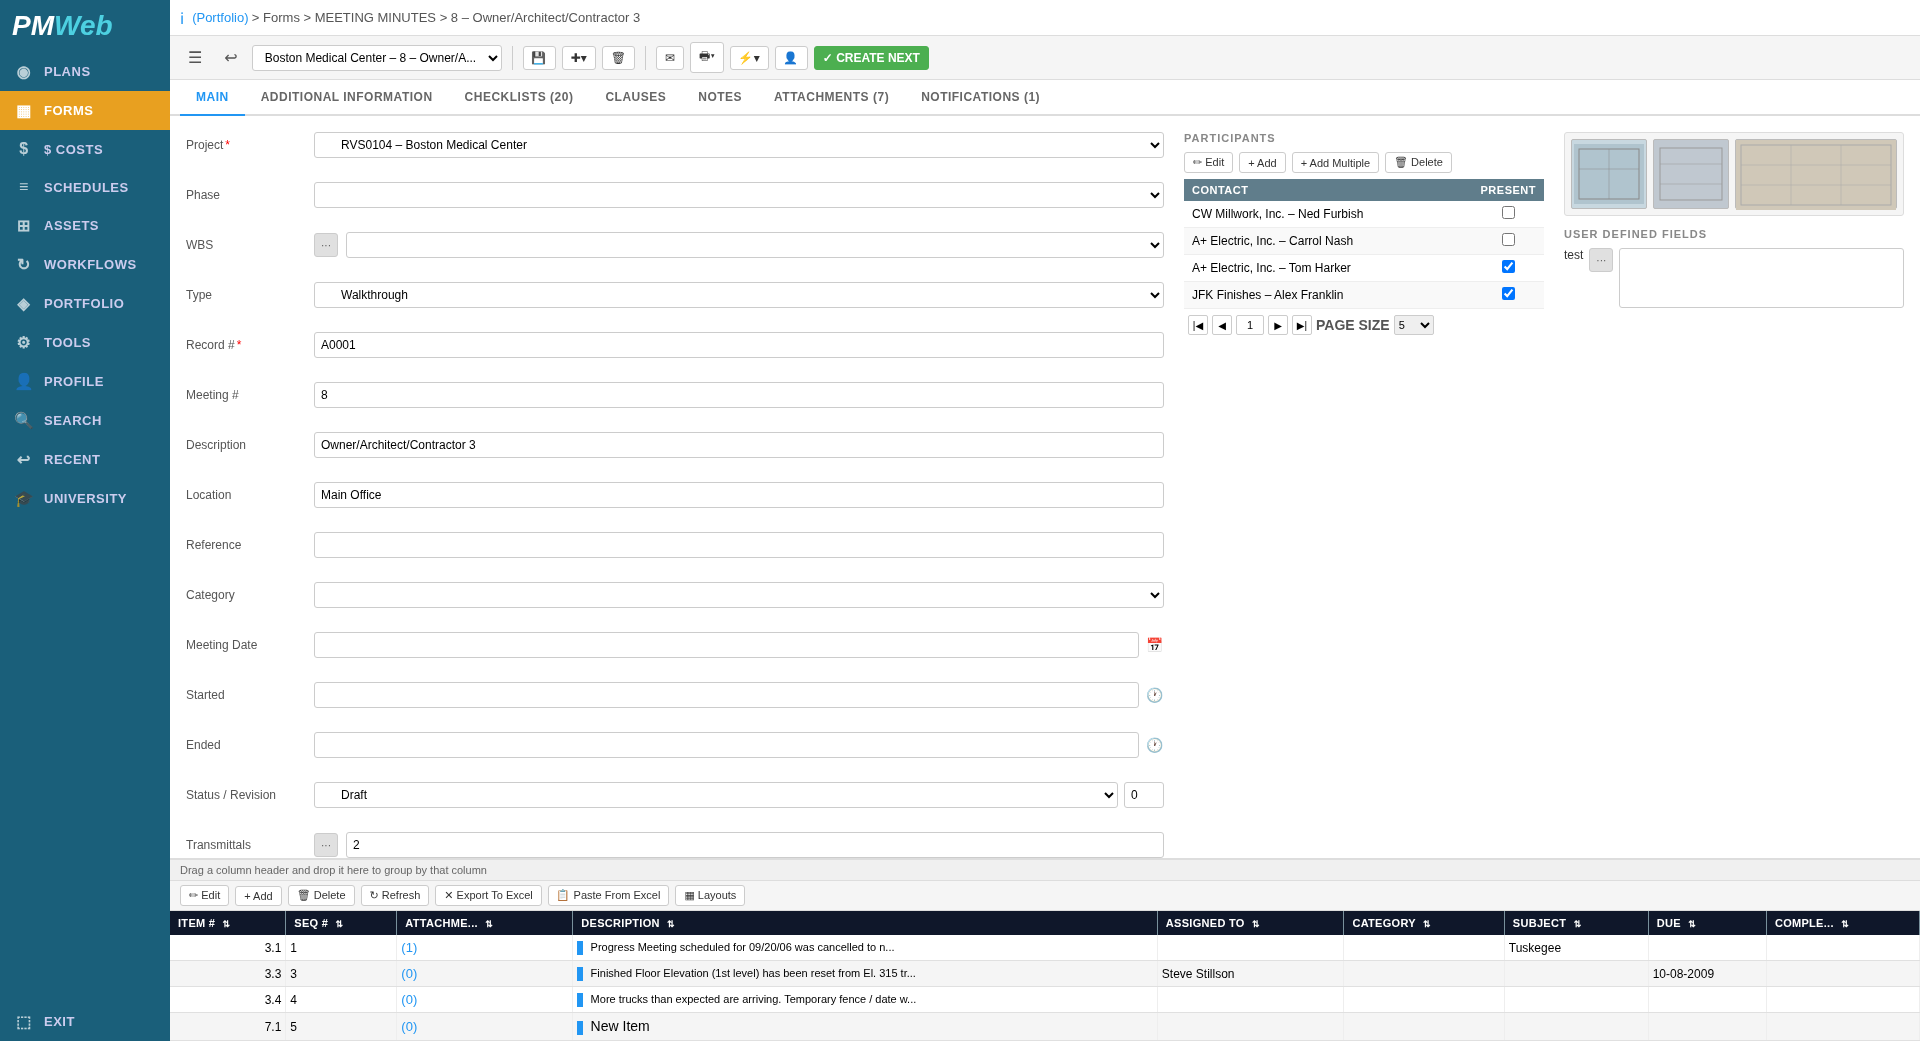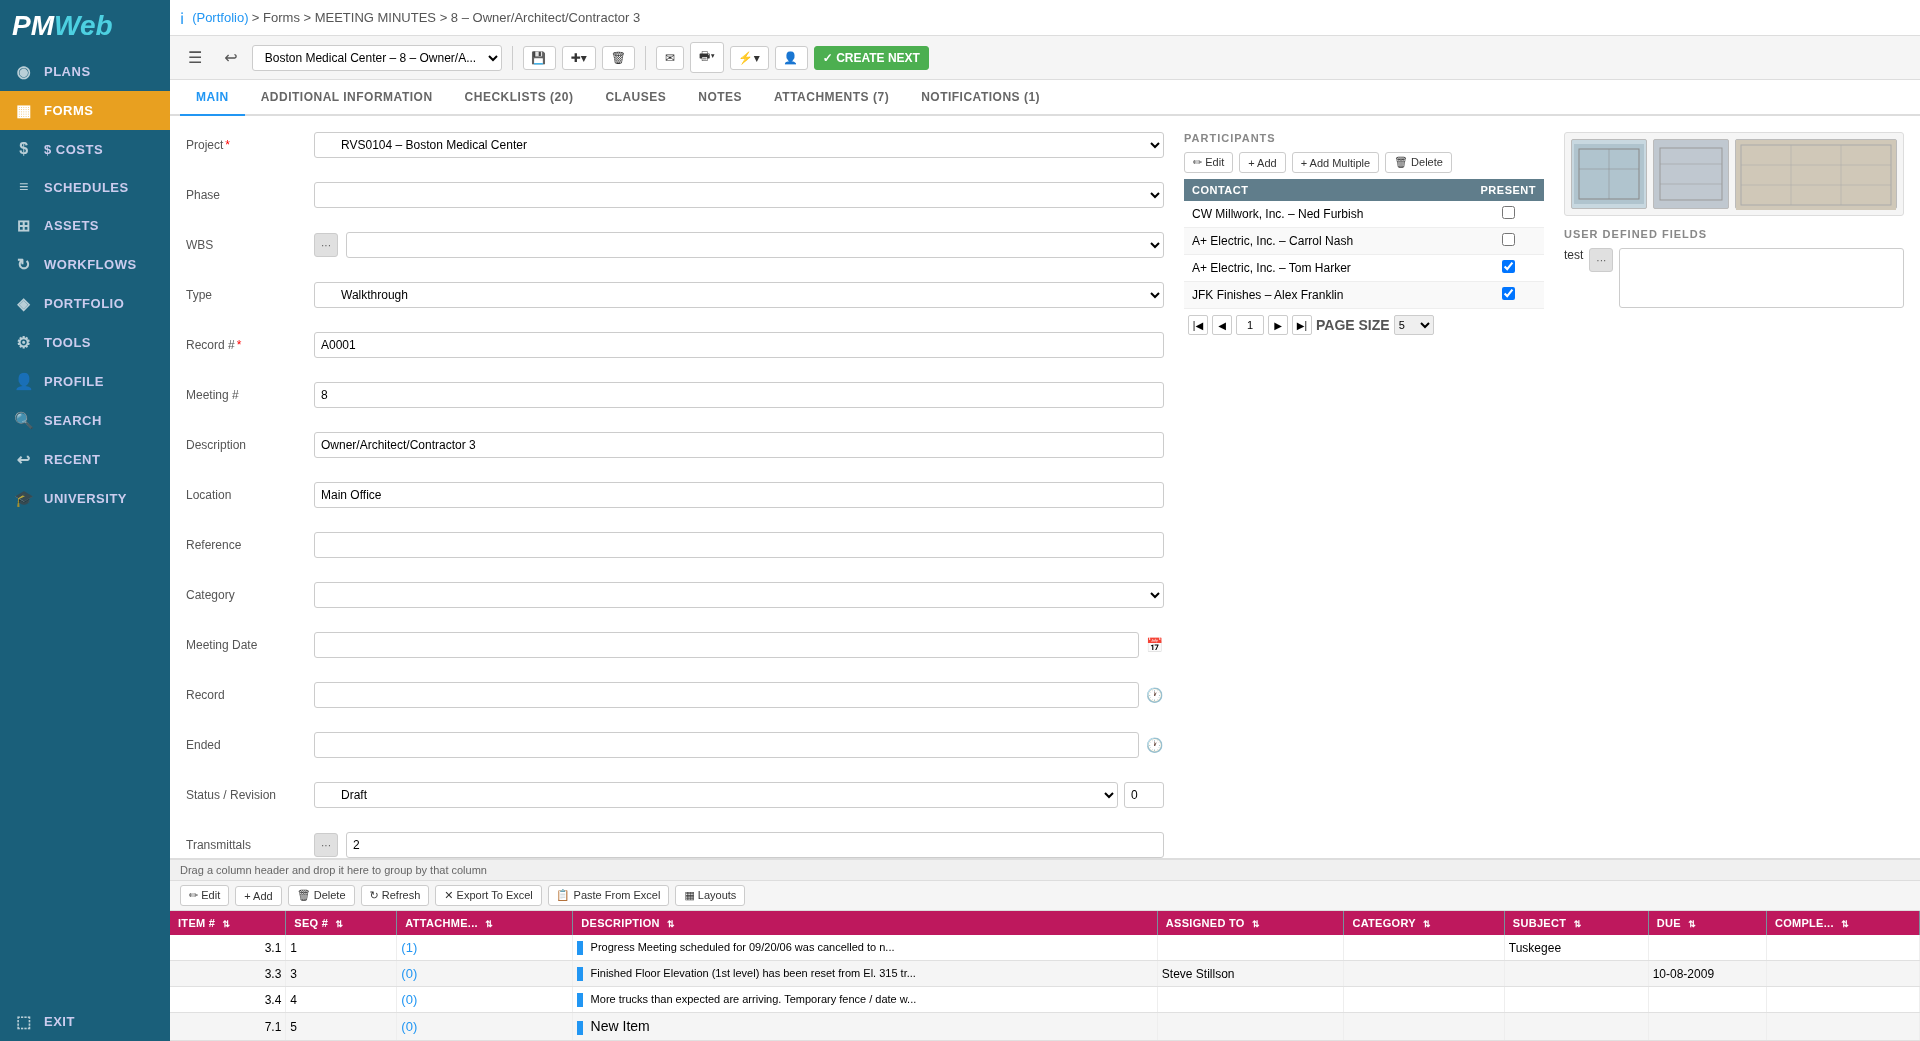--- a/index.html
+++ b/index.html
@@ -353,21 +353,21 @@
       padding: 3px 8px;
       border: 1px solid #ccc;
       border-radius: 3px;
       background: white;
       cursor: pointer;
       font-size: 11px;
       color: #333;
     }
     .data-table { width: 100%; border-collapse: collapse; }
     .data-table th {
-      background: #be185d;
+      background: #0f172a;
       color: white;
       padding: 6px 8px;
       font-size: 11px;
       text-align: left;
       font-weight: bold;
       text-transform: uppercase;
       letter-spacing: 0.3px;
       border-right: 1px solid #78909c;
       white-space: nowrap;
     }
@@ -552,21 +552,21 @@
         </select>
       </div>
 
       <div class="form-row">
         <label class="form-label">Meeting Date</label>
         <input class="form-input" type="text" style="flex: 1 1 0%;">
         <span class="icon-btn">📅</span>
       </div>
 
       <div class="form-row">
-        <label class="form-label">Record</label>
+        <label class="form-label">Started</label>
         <input class="form-input" type="text" style="flex: 1 1 0%;">
         <span class="icon-btn">🕐</span>
       </div>
 
       <div class="form-row">
         <label class="form-label">Ended</label>
         <input class="form-input" type="text" style="flex: 1 1 0%;">
         <span class="icon-btn">🕐</span>
       </div>
 

